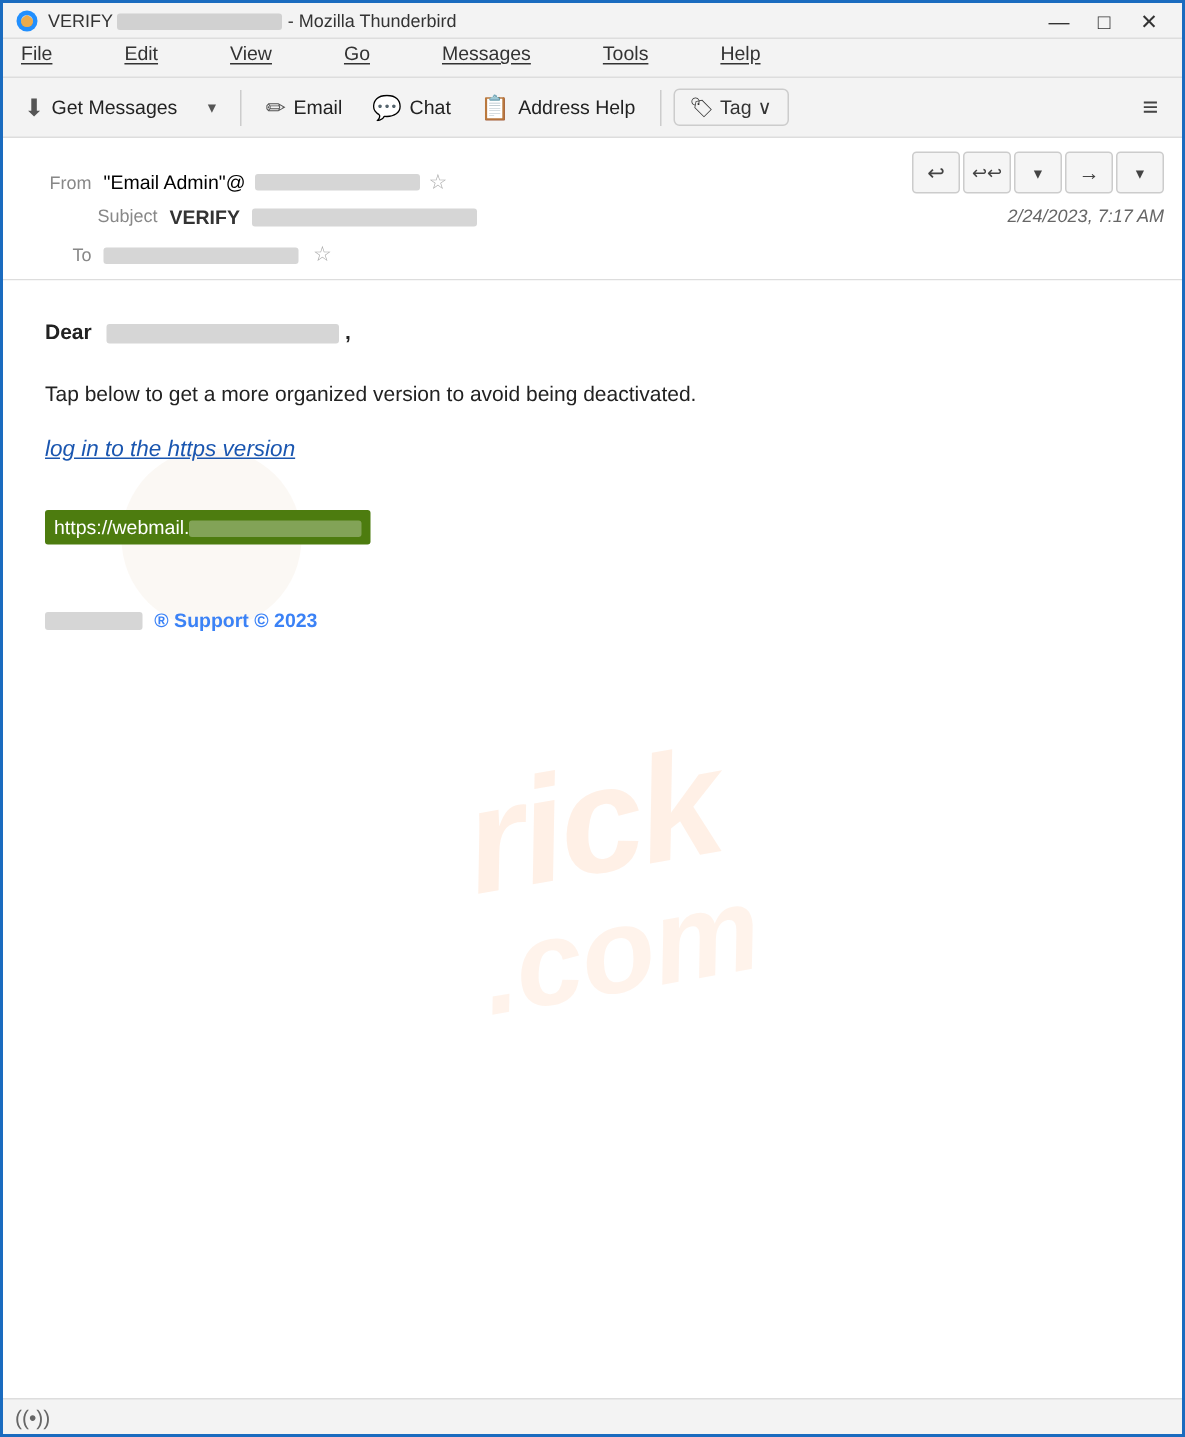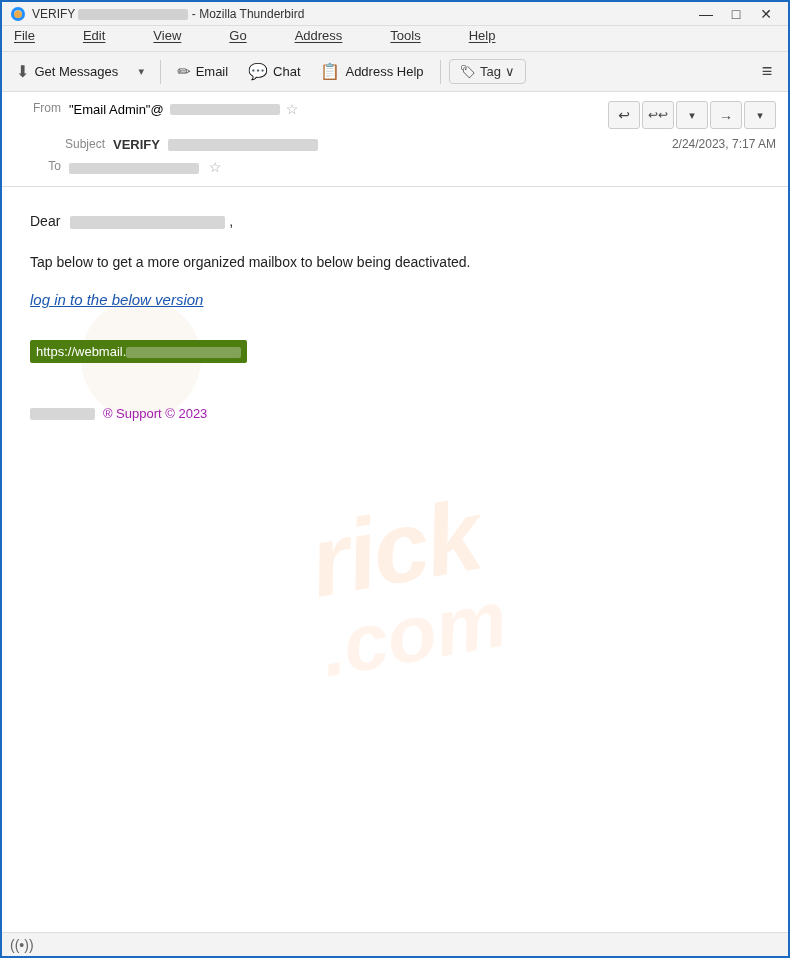--- a/index.html
+++ b/index.html
@@ -172,21 +172,21 @@
     
     .email-header {
       background: #fff;
       border-bottom: 1px solid #ddd;
       padding: 6px 12px;
       flex-shrink: 0;
     }
 
     .email-header-row {
       display: flex;
-      align-items: flex-start;
+      align-items: flex-end;
       padding: 3px 0;
       min-height: 24px;
     }
 
     .email-header-label {
       color: #888;
       font-size: 12px;
       width: 55px;
       flex-shrink: 0;
       text-align: right;
@@ -233,20 +233,21 @@
       align-items: center;
       justify-content: center;
       font-size: 14px;
       color: #444;
     }
 
     .email-date {
       font-size: 12px;
       color: #666;
       margin-left: auto;
+      font-style: italic;
     }
 
     .subject-row {
       display: flex;
       align-items: center;
       margin-left: 44px;
     }
 
     
     .email-body {
@@ -307,21 +308,21 @@
     }
 
     .email-body p {
       margin-bottom: 16px;
       line-height: 1.5;
       font-size: 14px;
       color: #222;
     }
 
     .email-body .greeting {
-      font-weight: normal;
+      font-weight: bold;
       font-size: 14px;
       margin-bottom: 20px;
     }
 
     .email-link {
       color: #1a56b0;
       font-style: italic;
       text-decoration: underline;
       cursor: pointer;
       font-size: 15px;
@@ -331,22 +332,22 @@
       background: #4d7c0f;
       color: white;
       padding: 2px 6px;
       border-radius: 2px;
       font-size: 13px;
       display: inline-block;
       margin-top: 8px;
     }
 
     .support-text {
-      color: #a21caf;
-      font-weight: normal;
+      color: #3b82f6;
+      font-weight: bold;
       font-size: 13px;
     }
 
     
     .status-bar {
       height: 24px;
       background: #f3f3f3;
       border-top: 1px solid #ddd;
       display: flex;
       align-items: center;
@@ -391,21 +392,21 @@
       <button class="title-bar-btn">□</button>
       <button class="title-bar-btn close">✕</button>
     </div>
   </div>
 
   <div class="menu-bar">
     <span class="menu-item underline">File</span>
     <span class="menu-item underline">Edit</span>
     <span class="menu-item underline">View</span>
     <span class="menu-item underline">Go</span>
-    <span class="menu-item underline">Address</span>
+    <span class="menu-item underline">Messages</span>
     <span class="menu-item underline">Tools</span>
     <span class="menu-item underline">Help</span>
   </div>
 
   <div class="toolbar">
     <button class="toolbar-btn">
       <span class="toolbar-btn-icon">⬇</span>
       <span>Get Messages</span>
     </button>
     <button class="toolbar-dropdown">▾</button>
@@ -485,24 +486,24 @@
 
       <p class="greeting">
         <span>Dear</span>
         <span style="margin-left:6px;">
           <span class="inline-redact" style="width:155px; height:13px;"></span>
         </span>
         <span>,</span>
       </p>
 
 
-      <p>Tap below to get a more organized mailbox to below being deactivated.</p>
+      <p>Tap below to get a more organized version to avoid being deactivated.</p>
 
       <p>
-        <a class="email-link" href="#">log in to the below version</a>
+        <a class="email-link" href="#">log in to the https version</a>
       </p>
 
       <p style="margin-top: 20px;">
         <span class="url-highlight">
           <span>https://webmail.</span><span class="inline-redact" style="width:115px; height:11px; background: rgba(255,255,255,0.5);"></span>
         </span>
       </p>
 
       <p style="margin-top: 40px;">
         <span class="inline-redact" style="width:65px; height:12px;"></span>

